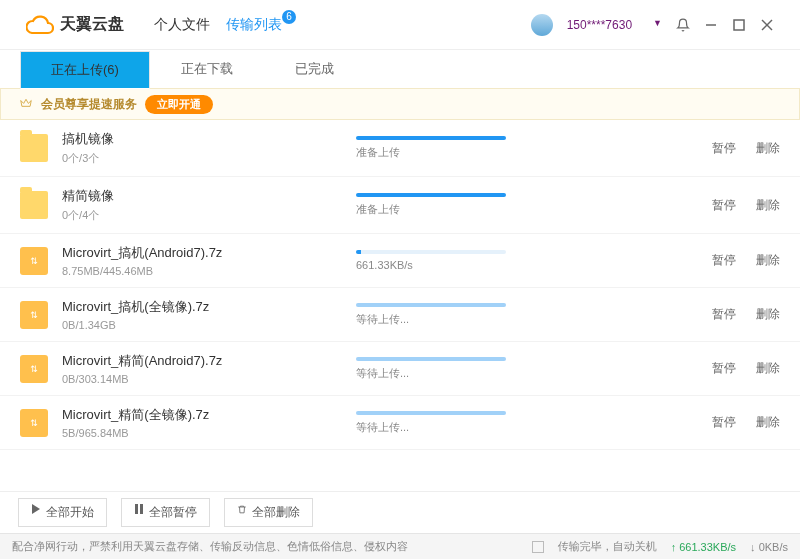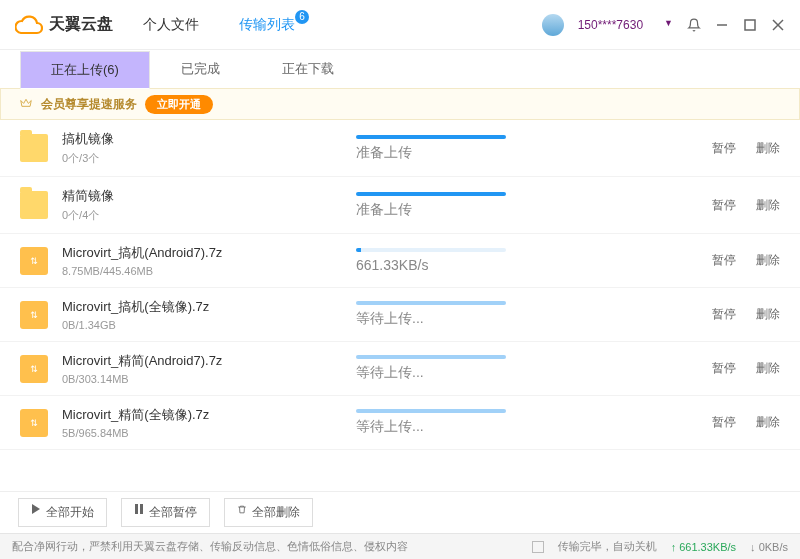--- a/index.html
+++ b/index.html
@@ -1,46 +1,46 @@
 <!DOCTYPE html>
 <html><head>
 <meta charset="utf-8">
 <style>
 * { margin: 0; padding: 0; box-sizing: border-box; font-family: "Microsoft YaHei", sans-serif; }
 body { background: #f5f5f5; width: 800px; height: 559px; overflow: hidden; display: flex; flex-direction: column; }
-.titlebar { background: #fff; height: 50px; display: flex; align-items: center; padding: 0 15px; border-bottom: 1px solid #eee; }
+.titlebar { background: #fff; height: 50px; display: flex; align-items: center; padding: 0 26px; border-bottom: 1px solid #eee; }
 .logo { display: flex; align-items: center; gap: 6px; }
 .logo-icon { width: 28px; height: 20px; }
 .logo-text { font-size: 16px; font-weight: bold; color: #333; }
-.nav-tabs { display: flex; margin-left: 30px; gap: 40px; align-items: flex-end; }
+.nav-tabs { display: flex; margin-left: 30px; gap: 16px; align-items: flex-end; }
 .nav-tab { font-size: 14px; color: #333; cursor: pointer; position: relative; }
 .nav-tab.active { color: #2196f3; }
 .badge { position: absolute; top: -6px; right: -14px; background: #2196f3; color: #fff; border-radius: 8px; min-width: 14px; height: 14px; font-size: 10px; display: flex; align-items: center; justify-content: center; padding: 0 3px; }
 .title-right { margin-left: auto; display: flex; align-items: center; gap: 14px; }
 .avatar { width: 22px; height: 22px; border-radius: 50%; background: linear-gradient(#b4d8f0,#5fa8d8); }
 .user { font-size: 12px; color: #701a75; display: flex; gap: 21px; }
 .win-btn { width: 14px; height: 14px; display: flex; align-items: center; justify-content: center; cursor: pointer; color: #666; }
 .subtab-row { background: #fff; height: 38px; display: flex; align-items: flex-end; padding: 0 20px; }
 .subtab { padding: 9px 30px; font-size: 13px; color: #666; cursor: pointer; border: 1px solid transparent; }
-.subtab.active { color: #333; border: 1px solid #e5e5e5; border-bottom-color: #fff; background: #c4b5fd; position: relative; top: 1px; }
+.subtab.active { color: #333; border: 1px solid #e5e5e5; border-bottom-color: #fff; background: #0ea5e9; position: relative; top: 1px; }
 .promo { background: #fffcf2; border: 1px solid #f3e9c7; height: 32px; display: flex; align-items: center; padding: 0 18px; font-size: 12px; color: #b58a2e; gap: 8px; font-weight: bold; }
 .promo-btn { background: #ff8a00; color: #fff; padding: 2px 12px; border-radius: 10px; font-size: 11px; cursor: pointer; }
 .list { flex: 1; background: #fff; overflow-y: auto; }
 .item { display: flex; align-items: center; padding: 10px 20px; border-bottom: 1px solid #f2f2f2; gap: 14px; }
 .file-icon { width: 28px; height: 28px; flex-shrink: 0; }
 .folder-icon { background: #ffd86b; border-radius: 2px; position: relative; }
 .folder-icon::before { content: ''; position: absolute; top: -4px; left: 0; width: 12px; height: 5px; background: #ffd86b; border-radius: 2px 2px 0 0; }
 .archive-icon { background: #ffc04d; border-radius: 3px; position: relative; display:flex; align-items:center; justify-content:center; color:#fff; font-size:9px; }
 .info { width: 280px; }
 .fname { font-size: 13px; color: #333; margin-bottom: 3px; white-space: nowrap; overflow: hidden; text-overflow: ellipsis; }
 .fsize { font-size: 11px; color: #999; }
 .progress-col { flex: 1; }
 .progress { width: 150px; height: 4px; background: #e5f1fb; border-radius: 2px; overflow: hidden; margin-bottom: 5px; }
 .progress-fill { height: 100%; background: #2196f3; }
-.status { font-size: 14px; color: #888; }
+.status { font-size: 11px; color: #888; }
 .actions { display: flex; gap: 20px; }
 .act { font-size: 12px; color: #666; cursor: pointer; }
 .bottom-bar { background: #fff; border-top: 1px solid #eee; height: 42px; display: flex; align-items: center; padding: 0 18px; gap: 14px; }
 .bbtn { display: flex; align-items: flex-start; gap: 5px; padding: 5px 12px; border: 1px solid #ddd; font-size: 12px; color: #555; cursor: pointer; }
 .statusbar { background: #f5f5f5; border-top: 1px solid #e5e5e5; height: 26px; display: flex; align-items: center; padding: 0 12px; font-size: 11px; color: #888; }
 .statusbar-right { margin-left: auto; display: flex; align-items: center; gap: 14px; }
 .chk { width: 12px; height: 12px; border: 1px solid #bbb; }
 .speed-up { color: #2aa85a; }
 .speed-down { color: #888; }
 .caret { font-size: 9px; }
@@ -87,22 +87,22 @@
         <svg width="12" height="12">
           <line x1="1" y1="1" x2="11" y2="11" stroke="#666" stroke-width="1.5"></line>
           <line x1="11" y1="1" x2="1" y2="11" stroke="#666" stroke-width="1.5"></line>
         </svg>
       </span>
   </div>
 </div>
 
 <div class="subtab-row">
   <div class="subtab active">正在上传(6)</div>
+  <div class="subtab">正在下载</div>
   <div class="subtab">已完成</div>
-  <div class="subtab">正在下载</div>
 </div>
 
 <div class="promo">
   <svg width="14" height="14" viewBox="0 0 24 24">
       <path d="M5 16L3 6l5 5 4-7 4 7 5-5-2 10H5z" fill="none" stroke="#d4a63e" stroke-width="1.5"></path>
     </svg>
   <span>会员尊享提速服务</span>
   <span class="promo-btn">立即开通</span>
 </div>
 

